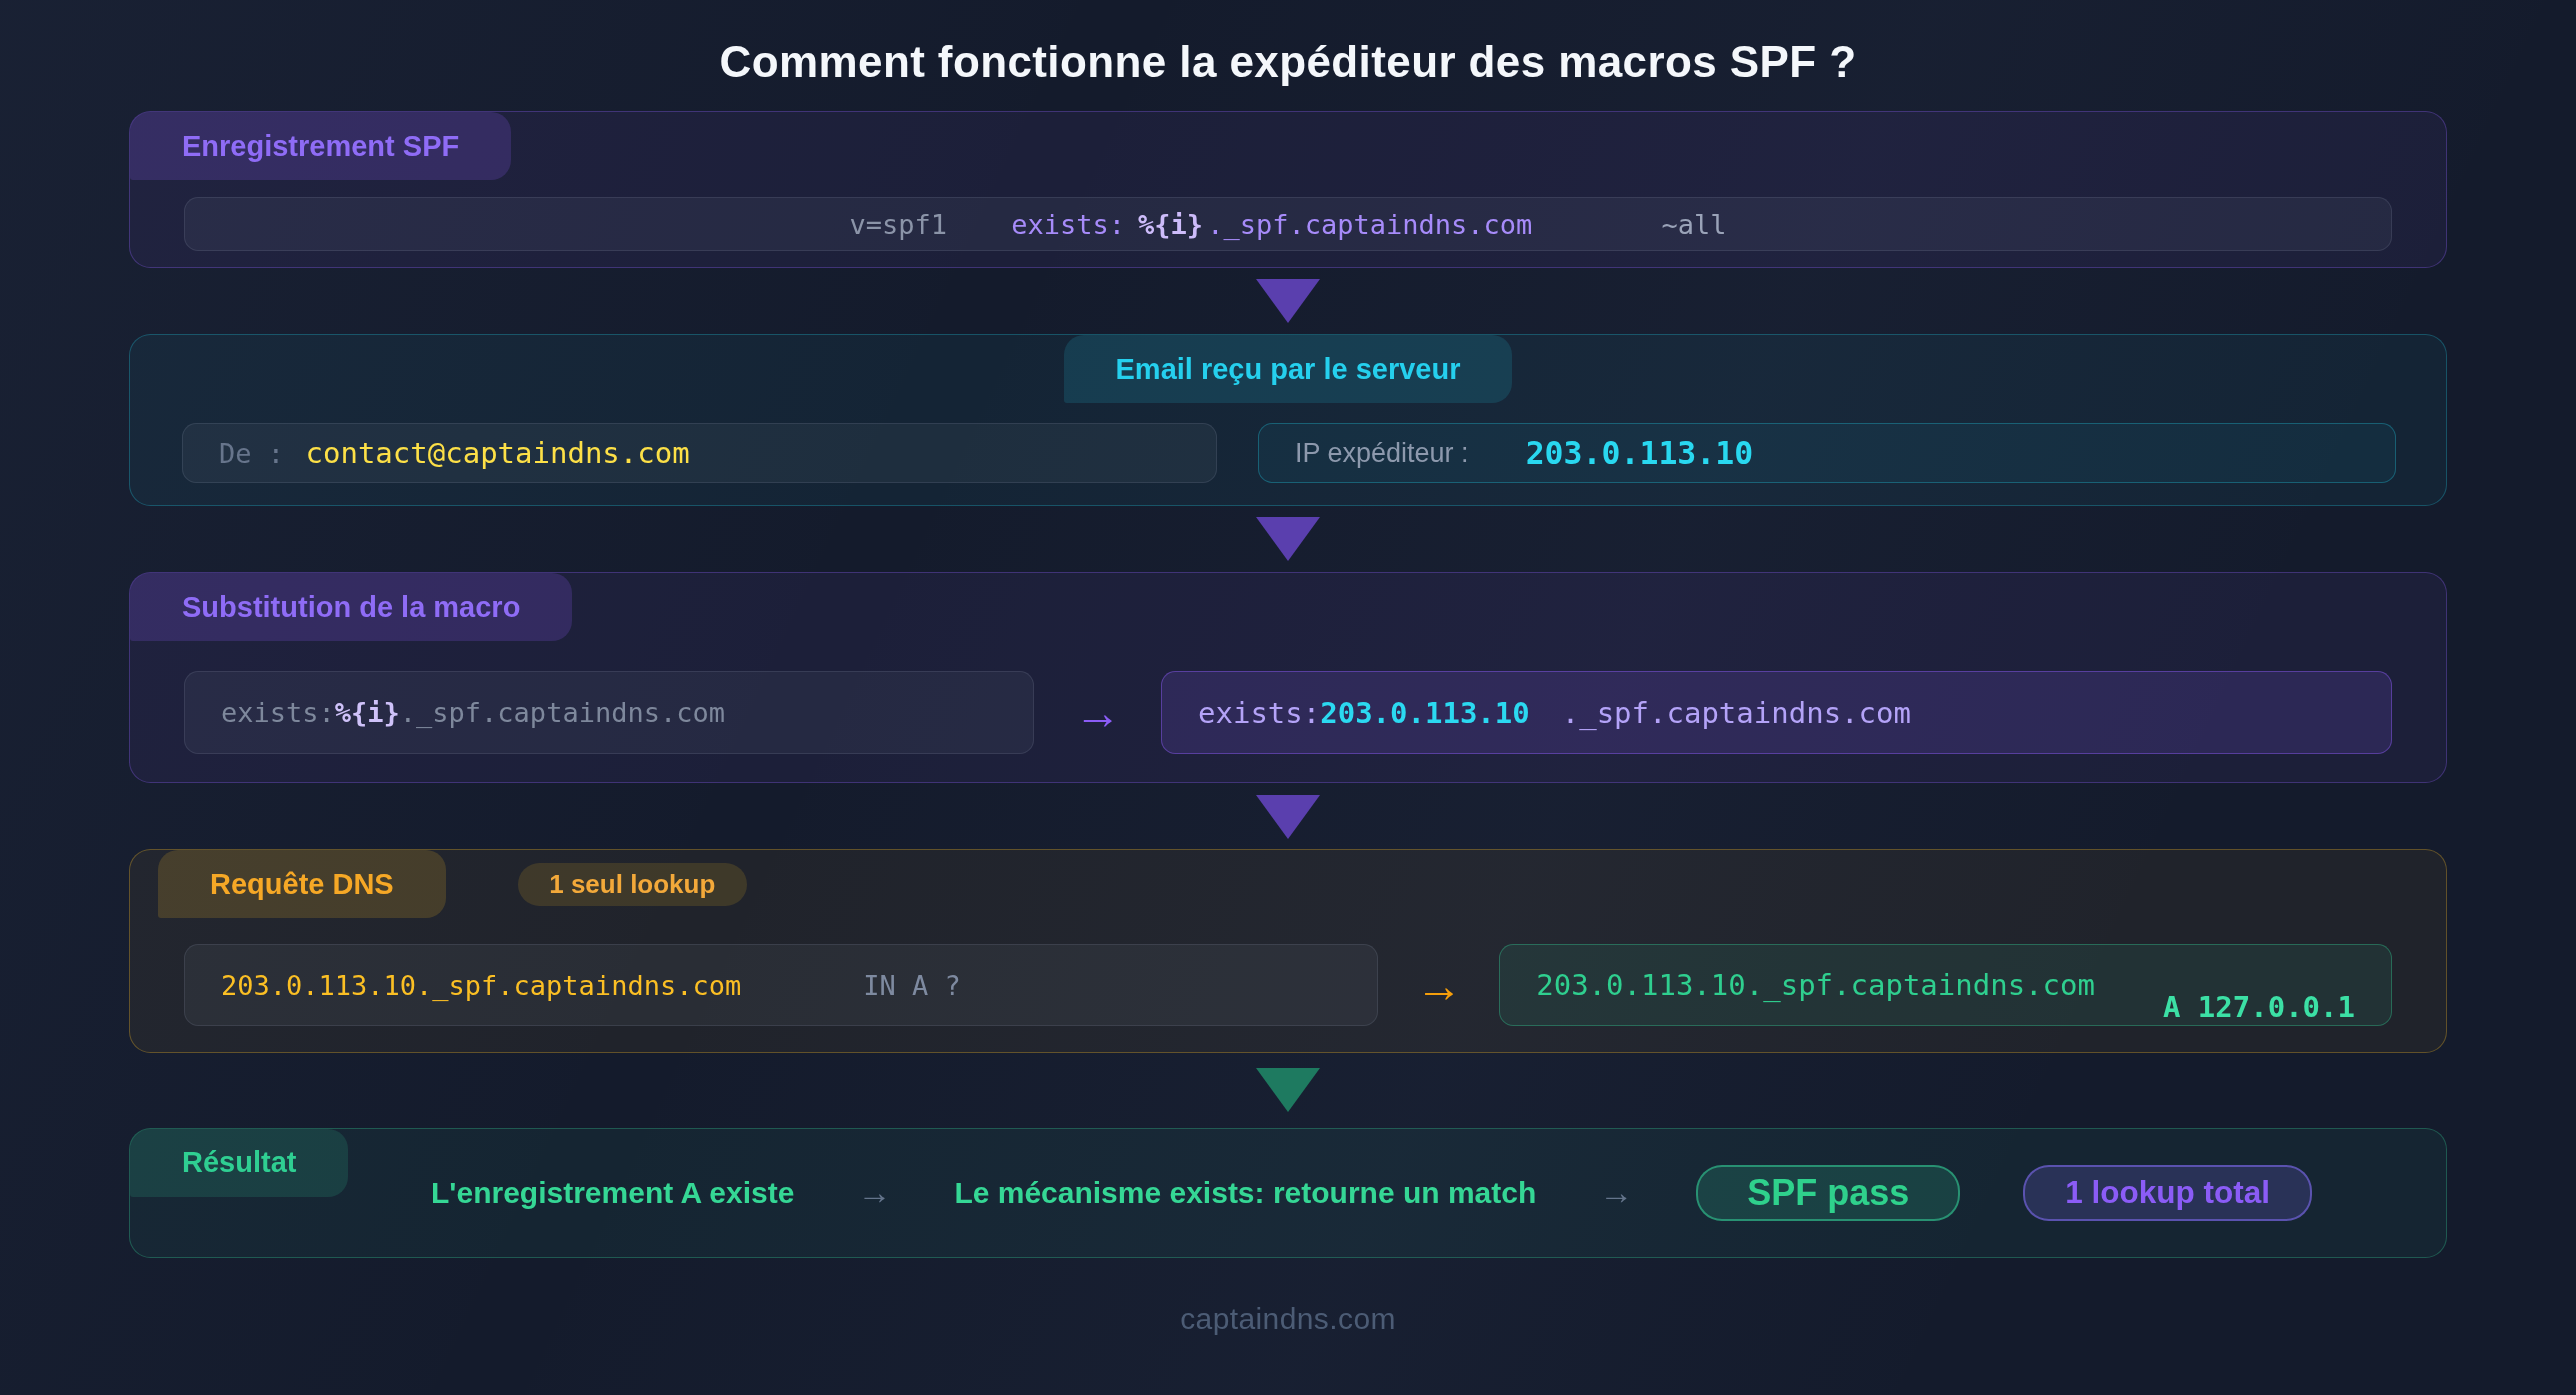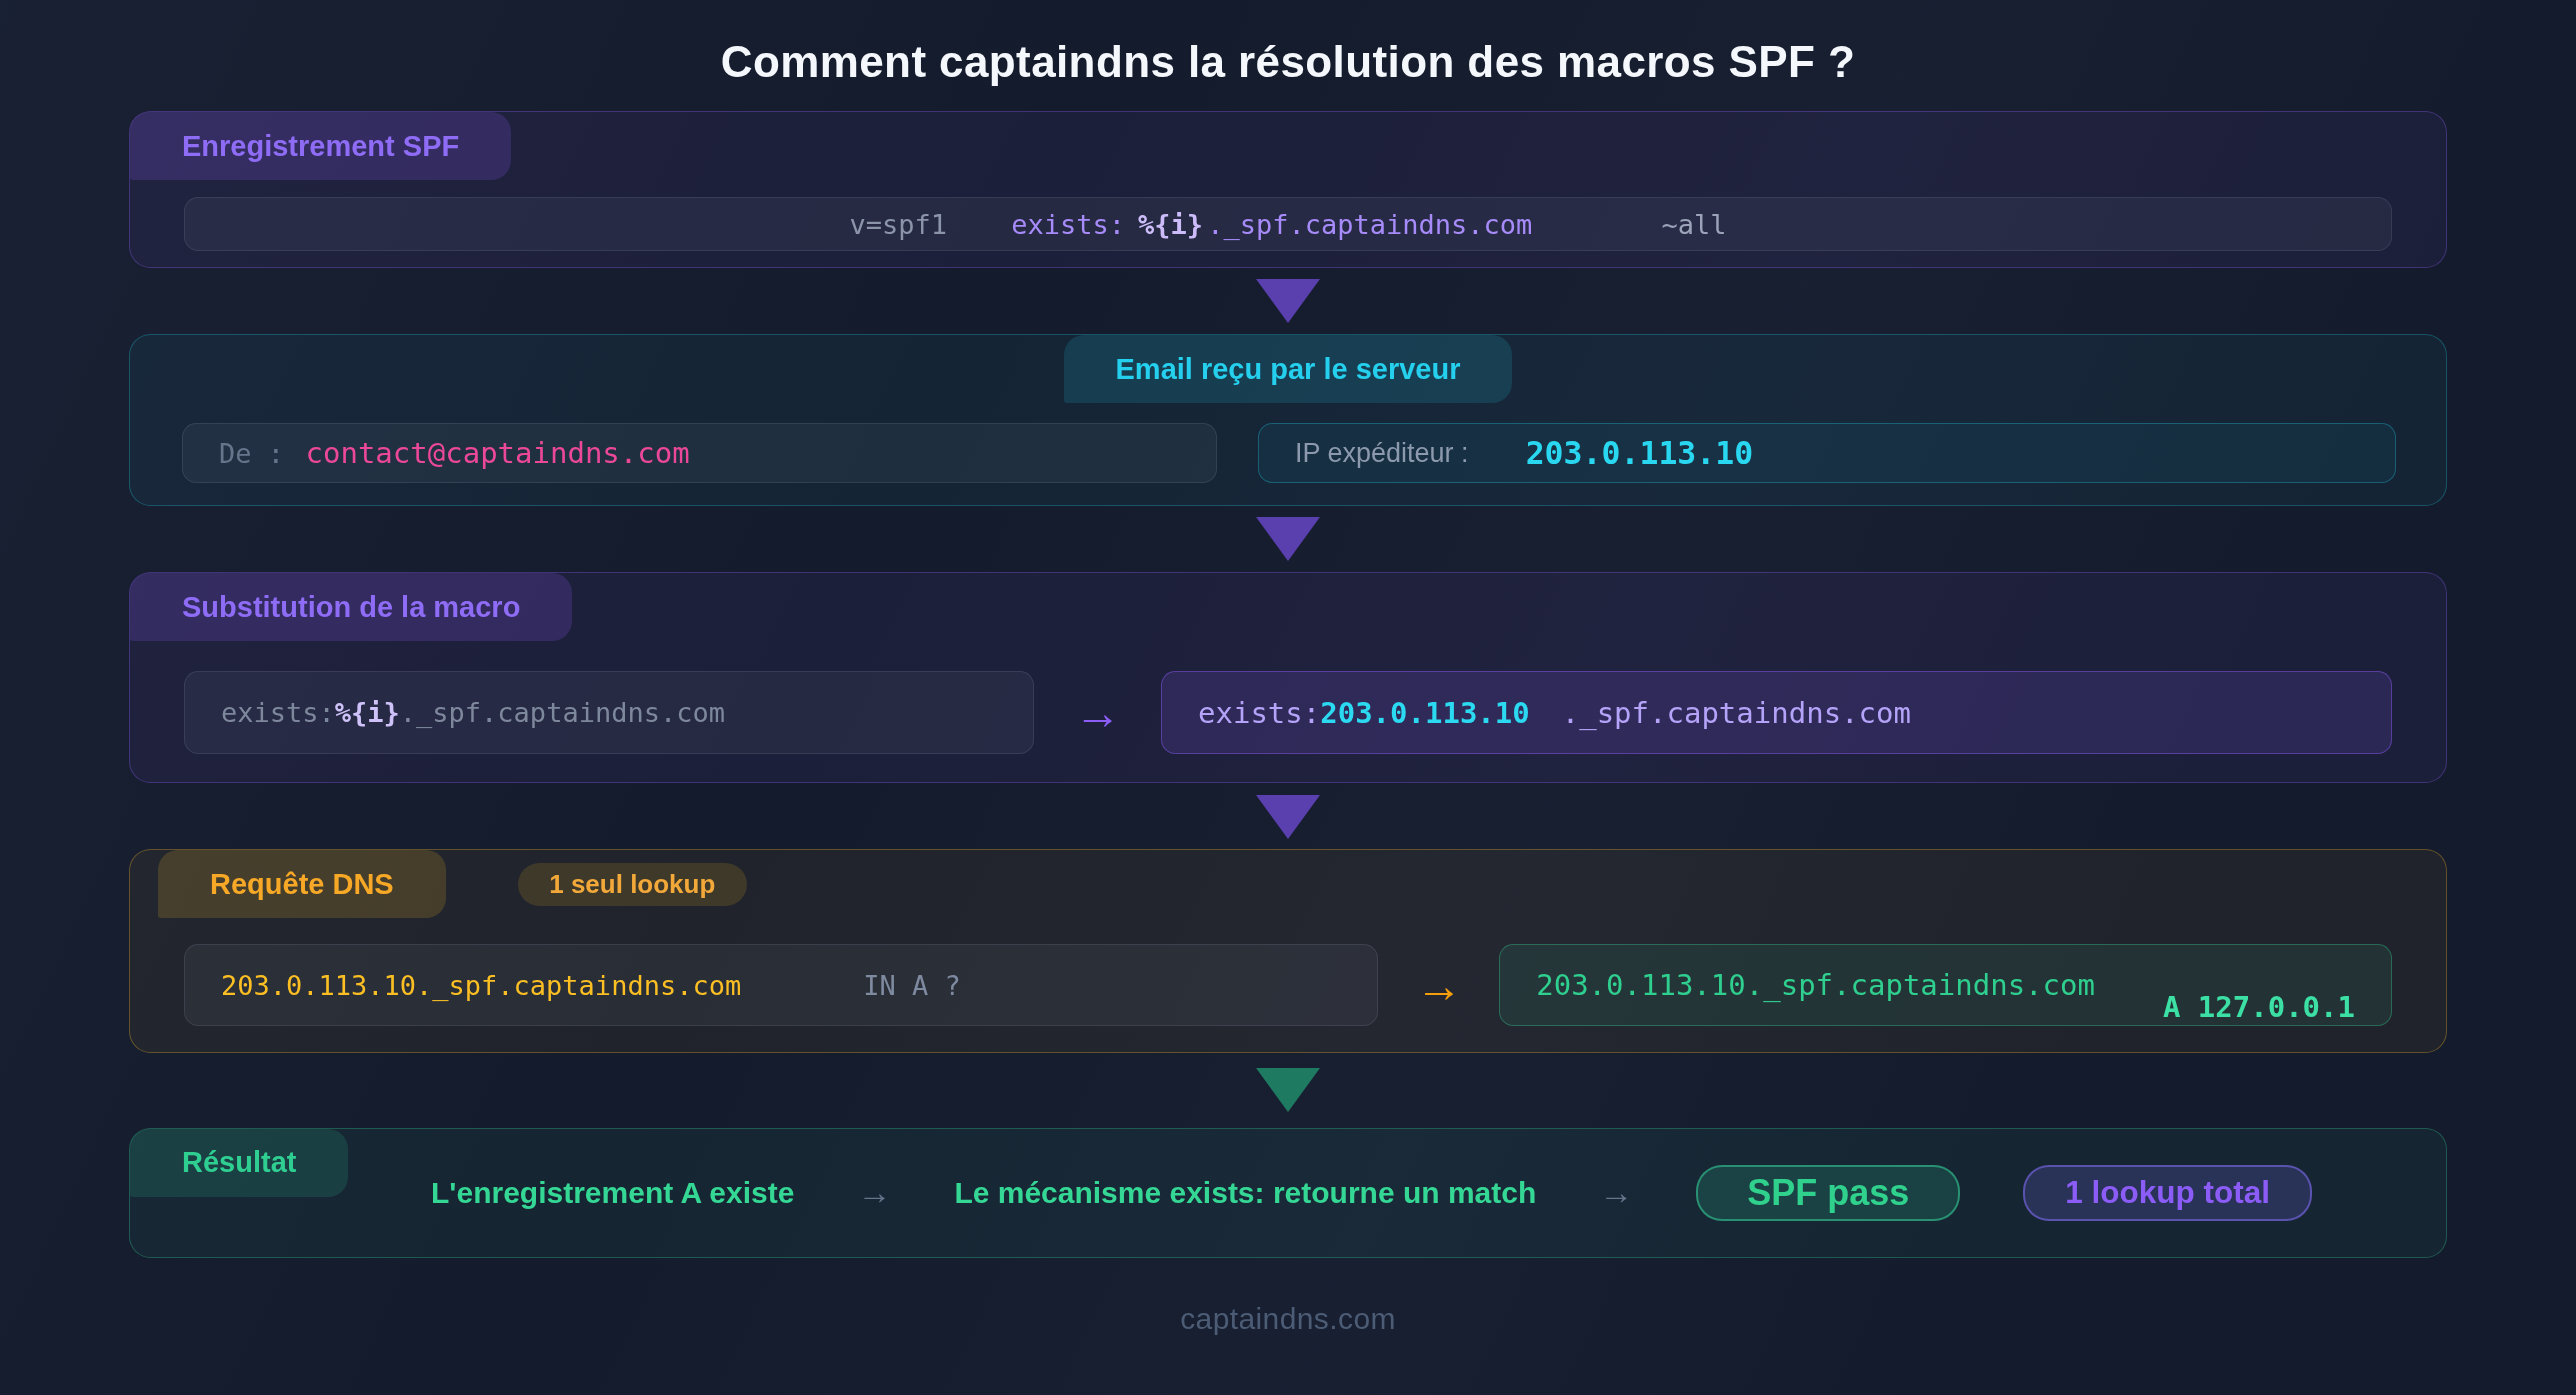--- a/index.html
+++ b/index.html
@@ -73,21 +73,21 @@
   .ml18 { margin-left: 13px; }  .ml6 { margin-left: 4.3px; }
   .ml90 { margin-left: 64px; }  .ml180 { margin-left: 129px; }
 
   
   .s2 { height: 172px; }
   .s2 .row { display: flex; gap: 41px; margin: 20px 50px 0 52px; }
   .s2 .codebox { height: 60px; padding: 0 36px; }
   .box-from { width: 1035px; }
   .box-ip { flex: 1; }
   .from-label { color: #67758c; font-size: 27px; }
-  .from-value { color: #ec4899; font-size: 29px; margin-left: 21.5px; }
+  .from-value { color: #fde047; font-size: 29px; margin-left: 21.5px; }
   .ip-label { font-family: "Liberation Sans", sans-serif; color: #8d99ad; font-size: 27px; }
   .ip-value { color: #29d8f0; font-size: 31.5px; font-weight: 700; margin-left: 57px; }
 
   
   .s3 { height: 211px; }
   .s3 .row { display: flex; align-items: center; margin: 30px 54px 0; }
   .s3 .codebox { height: 83px; padding: 0 36px; }
   .box-before { width: 850px; }
   .box-after { flex: 1; font-size: 29px; }
   .arrow-inline { font-weight: 700; font-size: 47px; line-height: 1; }
@@ -162,21 +162,21 @@
     margin-top: 44px;
     text-align: center;
     font-size: 30px;
     color: #4c5c75;
     letter-spacing: 0.4px;
   }
 </style>
 </head>
 <body>
 
-<h1 class="page-title">Comment captaindns la résolution des macros SPF ?</h1>
+<h1 class="page-title">Comment fonctionne la expéditeur des macros SPF ?</h1>
 
 <div class="flow">
 
   <section class="section sec-purple s1">
     <span class="badge badge-purple">Enregistrement SPF</span>
     <div class="codebox">
       <span class="tok-gray">v=spf1</span>
       <span class="tok-purple ml90">exists:</span>
       <span class="tok-macro ml18">%{i}</span>
       <span class="tok-purple ml6">._spf.captaindns.com</span>

